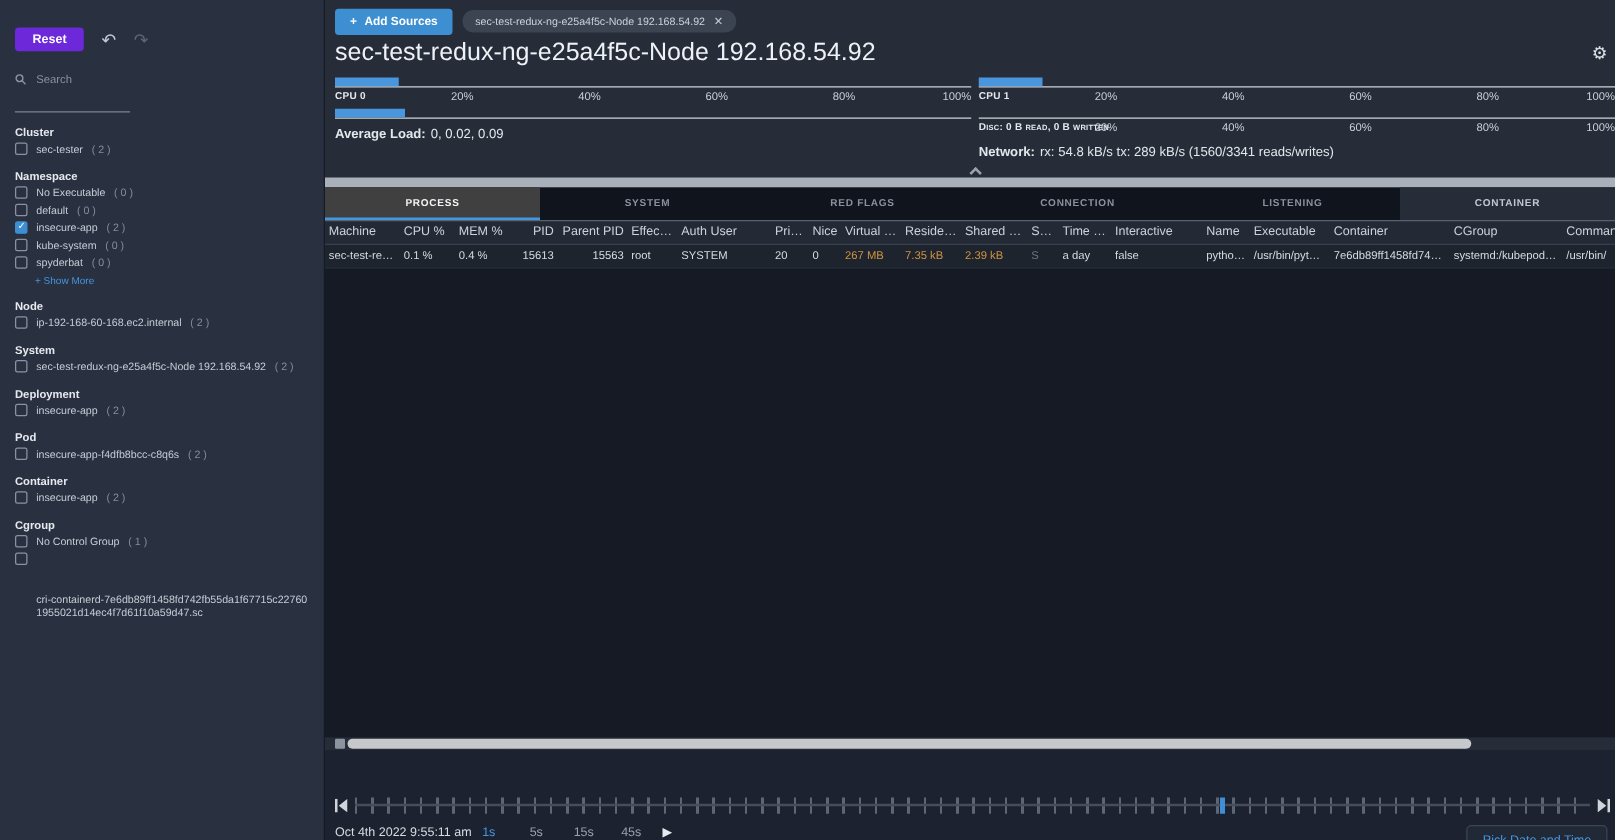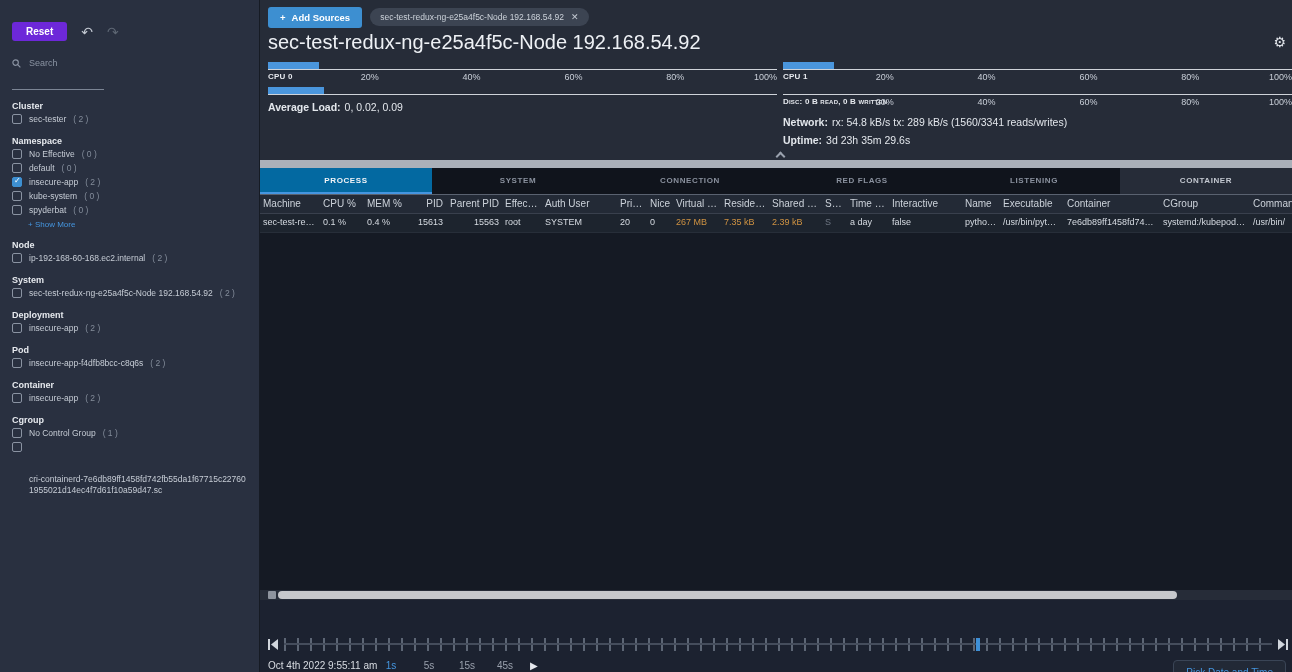--- a/index.html
+++ b/index.html
@@ -76,21 +76,21 @@
   .collapse-row{height:12px;display:flex;justify-content:center;align-items:center;margin-top:2px;}
   .chev-up{width:7px;height:7px;border-left:2px solid #9aa2ae;border-top:2px solid #9aa2ae;
     transform:rotate(45deg);margin-top:4px;cursor:pointer;}
   .splitter{height:8px;background:#aab0b9;margin-left:-8px;cursor:row-resize;}
 
   
   .tabs{display:flex;height:26px;background:#10141c;}
   .tab{flex:1;display:flex;align-items:center;justify-content:center;
     font-size:8px;font-weight:bold;letter-spacing:.6px;color:#8a919e;
     cursor:pointer;border-bottom:2px solid transparent;}
-  .tab.active{background:#0369a1;color:#f2f4f7;border-bottom:2px solid #4596e0;}
+  .tab.active{background:#404040;color:#f2f4f7;border-bottom:2px solid #4596e0;}
   .tab.alt{background:#262c38;color:#c3c8d0;}
 
   
   .table{flex:1;display:flex;flex-direction:column;background:#151a24;overflow:hidden;}
   .thead,.trow{white-space:nowrap;overflow:hidden;width:1032px;}
   .thead{background:#232a36;border-top:1px solid #5a6270;border-bottom:1px solid #39404d;}
   .trow{background:#1d242e;border-bottom:1px solid #272e39;}
   .tc{display:inline-block;overflow:hidden;text-overflow:ellipsis;white-space:nowrap;
     padding:3px 3px;vertical-align:top;font-size:9px;color:#d6dbe2;}
   .thead .tc{font-size:10px;font-weight:normal;color:#ccd2da;}
@@ -154,21 +154,21 @@
         <span class="cb"></span>
         <span class="flabel">sec-tester</span>
         <span class="fcount">( 2 )</span>
       </div>
     </div>
 
     <div class="fgroup">
       <div class="fgroup-title">Namespace</div>
       <div class="fitem">
         <span class="cb"></span>
-        <span class="flabel">No Effective</span>
+        <span class="flabel">No Executable</span>
         <span class="fcount">( 0 )</span>
       </div>
       <div class="fitem">
         <span class="cb"></span>
         <span class="flabel">default</span>
         <span class="fcount">( 0 )</span>
       </div>
       <div class="fitem">
         <span class="cb checked"></span>
         <span class="flabel">insecure-app</span>
@@ -310,36 +310,33 @@
             <span>20%</span>
             <span>40%</span>
             <span>60%</span>
             <span>80%</span>
             <span>100%</span>
           </span>
         </div>
         <div class="info-row">
           <b>Network:</b><span>rx: 54.8 kB/s tx: 289 kB/s (1560/3341 reads/writes)</span>
         </div>
-        <div class="info-row">
-          <b>Uptime:</b><span>3d 23h 35m 29.6s</span>
-        </div>
       </div>
     </div>
 
     <div class="collapse-row">
       <span class="chev-up"></span>
     </div>
     <div class="splitter"></div>
 
     <div class="tabs full-bleed" style="padding-left:0;">
       <div class="tab active">PROCESS</div>
       <div class="tab">SYSTEM</div>
+      <div class="tab">RED FLAGS</div>
       <div class="tab">CONNECTION</div>
-      <div class="tab">RED FLAGS</div>
       <div class="tab">LISTENING</div>
       <div class="tab alt">CONTAINER</div>
     </div>
 
     <div class="table full-bleed" style="padding-left:0;">
       <div class="thead">
         <span class="tc c1">Machine</span><span class="tc c2">CPU %</span><span class="tc c3">MEM %</span><span class="tc c4">PID</span><span class="tc c5">Parent PID</span><span class="tc c6">Effective…</span><span class="tc c7">Auth User</span><span class="tc c8">Priority</span><span class="tc c9">Nice</span><span class="tc c10">Virtual Size</span><span class="tc c11">Resident Set…</span><span class="tc c12">Shared Mem…</span><span class="tc c13">State</span><span class="tc c14">Time Runni…</span><span class="tc c15">Interactive</span><span class="tc c16">Name</span><span class="tc c17">Executable</span><span class="tc c18">Container</span><span class="tc c19">CGroup</span><span class="tc c20">Command</span>
       </div>
       <div class="trow">
         <span class="tc c1">sec-test-redux-ng-e25a4f5c-Node 192.168.54.92</span><span class="tc c2">0.1 %</span><span class="tc c3">0.4 %</span><span class="tc c4">15613</span><span class="tc c5">15563</span><span class="tc c6">root</span><span class="tc c7">SYSTEM</span><span class="tc c8">20</span><span class="tc c9">0</span><span class="tc c10 orange">267 MB</span><span class="tc c11 orange">7.35 kB</span><span class="tc c12 orange">2.39 kB</span><span class="tc c13 dim">S</span><span class="tc c14">a day</span><span class="tc c15">false</span><span class="tc c16">python3</span><span class="tc c17">/usr/bin/python3.8</span><span class="tc c18">7e6db89ff1458fd742fb55da1f67715c227601955021d14ec4f7d61f10a59d47</span><span class="tc c19">systemd:/kubepods.slice/</span><span class="tc c20">/usr/bin/</span>

